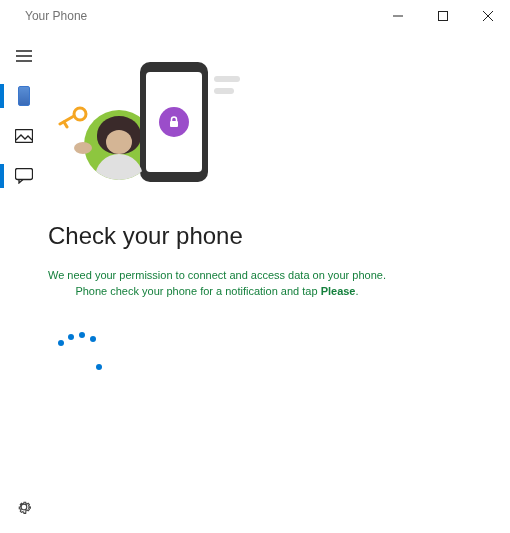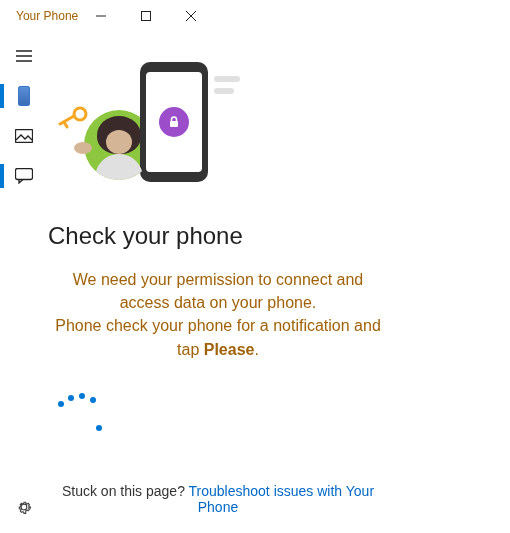--- a/index.html
+++ b/index.html
@@ -1,17 +1,17 @@
 <!DOCTYPE html>
 <html><head>
 <meta charset="utf-8">
 <style>
   * { box-sizing: border-box; margin: 0; padding: 0; }
   html, body { width: 510px; height: 533px; font-family: "Segoe UI", sans-serif; background: #fff; overflow: hidden; }
-  .titlebar { height: 32px; display: flex; align-items: center; padding-left: 16px; font-size: 12px; color: #a16207; }
+  .titlebar { height: 32px; display: flex; align-items: center; justify-content: space-between; padding-left: 25px; font-size: 12px; color: #737373; }
   .titlebar-controls { display: flex; height: 100%; }
   .tbc { width: 45px; display: flex; align-items: center; justify-content: center; cursor: pointer; }
   .app-body { display: flex; height: calc(100% - 32px); }
   .sidebar { width: 48px; display: flex; flex-direction: column; justify-content: space-between; padding-top: 4px; border-right: none; }
   .sidebar-top { display: flex; flex-direction: column; }
   .side-item { width: 48px; height: 40px; display: flex; align-items: center; justify-content: center; cursor: pointer; position: relative; }
   .side-item.selected::before { content:""; position:absolute; left:0; top:8px; width:4px; height:24px; background:#0078d4; }
   .phone-icon-small { width:12px; height:20px; border:1.5px solid #3a76cc; border-radius:2px; background:linear-gradient(to bottom,#5a8fd6,#3a6bb8); }
   .main { flex:1; display:flex; flex-direction:column; align-items:flex-start; padding-top:30px; }
   .illustration { width:180px; height:130px; position:relative; margin-bottom:30px; display:flex; align-items:center; justify-content:center; }
@@ -21,21 +21,21 @@
   .key { position:absolute; left:10px; top:44px; }
   .person-circle { position:absolute; left:36px; top:48px; width:70px; height:70px; border-radius:50%; background:#8dc63f; overflow:hidden; display:flex; align-items:flex-end; justify-content:center; }
   .person-hair { width:44px; height:38px; border-radius:50% 50% 45% 45%; background:#3a2a2a; position:absolute; top:6px; }
   .person-face { width:26px; height:24px; border-radius:50%; background:#d4b595; position:absolute; top:20px; z-index:2;}
   .person-body { width:48px; height:30px; background:#e0e0e0; border-radius:24px 24px 0 0; position:absolute; bottom:-4px; z-index:1;}
   .hand { position:absolute; left:26px; top:80px; width:18px; height:12px; background:#d4b595; border-radius:50%; z-index:3;}
   .big-phone { position:absolute; right:20px; top:0; width:68px; height:120px; background:#333; border-radius:10px; display:flex; align-items:center; justify-content:center; }
   .big-phone-screen { width:56px; height:100px; background:#fff; border-radius:4px; display:flex; align-items:center; justify-content:center; }
   .lock-circle { width:30px; height:30px; border-radius:50%; background:#9b4dca; display:flex; align-items:center; justify-content:center; }
   h1.heading { font-weight:400; font-size:24px; color:#222; margin-bottom:18px; }
-  .body-text { text-align:center; font-size:16px; color:#a16207; line-height:1.45; max-width:340px; }
+  .body-text { text-align:center; font-size:11px; color:#15803d; line-height:1.45; max-width:340px; }
   .body-text .bold { font-weight:700; }
   .spinner { margin-top:32px; width:60px; height:60px; position:relative; }
   .spinner .dot { position:absolute; width:6px; height:6px; border-radius:50%; background:#0078d4; }
   .footer-text { margin-top:auto; margin-bottom:18px; font-size:14px; text-align:center; color:#333; max-width:340px; }
   .footer-text a { color:#0068c6; text-decoration:none; cursor:pointer; }
 </style>
 </head>
 <body>
 
 <div class="titlebar">
@@ -132,17 +132,14 @@
     </div>
 
     <div class="spinner">
       <div class="dot" style="left:10px; top:8px;"></div>
       <div class="dot" style="left:20px; top:2px;"></div>
       <div class="dot" style="left:31px; top:0px;"></div>
       <div class="dot" style="left:42px; top:4px;"></div>
       <div class="dot" style="left:48px; top:32px;"></div>
     </div>
 
-    <div class="footer-text">
-      <span>Stuck on this page? </span><a>Troubleshoot issues with Your Phone</a>
-    </div>
   </div>
 </div>
 
 </body></html>

